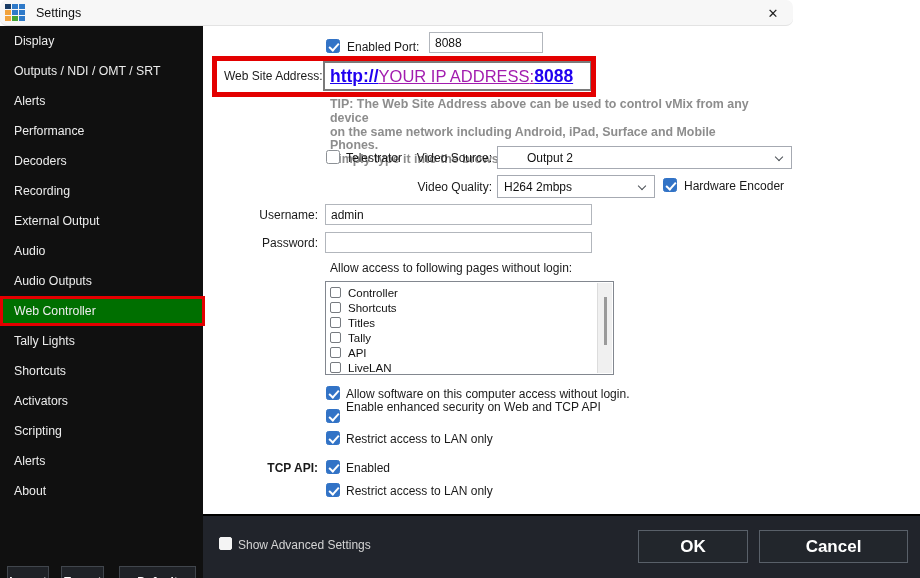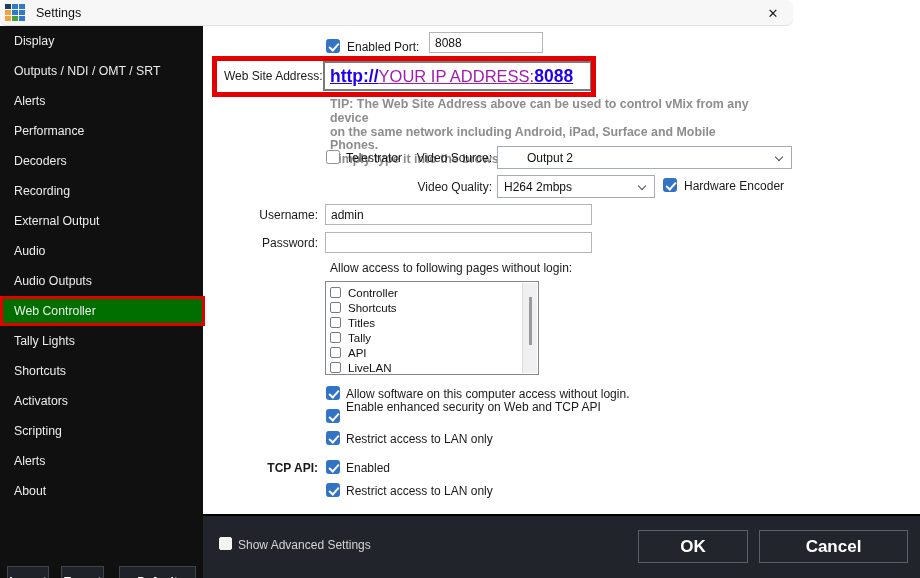--- a/index.html
+++ b/index.html
@@ -41,21 +41,21 @@
   .chev { position:absolute; right:9px; top:7px; width:6px; height:6px; border-right:1.4px solid #4a4f55; border-bottom:1.4px solid #4a4f55; transform:rotate(45deg); }
 
   
   .annotation { position:absolute; border:5px solid #E30000; background:transparent; pointer-events:none; z-index:20; }
   .linkbox { position:absolute; left:323px; top:61px; width:269px; height:30px; border:2px solid #7a7a7a; background:#fff; display:flex; align-items:center; padding-left:5px; white-space:nowrap; cursor:pointer; }
   .lk-b { font-weight:bold; font-size:17.5px; color:#2000F0; text-decoration:underline; }
   .lk-r { font-size:16.5px; color:#a21caf; text-decoration:underline; }
   .tip { position:absolute; left:330px; top:98px; width:420px; font-size:12.4px; line-height:13.8px; font-weight:bold; color:#8d8d8d; white-space:pre-line; }
 
   
-  .listbox { position:absolute; left:325px; top:281px; width:214px; height:94px; border:1px solid #82878f; background:#fff; padding:3px 20px 0 4px; overflow:hidden; }
+  .listbox { position:absolute; left:325px; top:281px; width:289px; height:94px; border:1px solid #82878f; background:#fff; padding:3px 20px 0 4px; overflow:hidden; }
   .lb-row { display:flex; align-items:center; height:15px; font-size:11.5px; color:#111; }
   .lb-scroll { position:absolute; right:1px; top:1px; bottom:1px; width:15px; background:#f0f0f0; border-left:1px solid #dcdcdc; }
   .lb-thumb { position:absolute; left:6px; top:14px; width:3px; height:48px; background:#9a9a9a; }
 
   
   .bottombar { position:absolute; left:202px; top:514px; width:718px; height:64px; background:#21242b; border-top:2px solid #000; z-index:5; }
   .cbx-dark { position:absolute; width:13px; height:13px; background:#f4f4f4; border:1px solid #f4f4f4; border-radius:2px; }
   .adv-lbl { position:absolute; font-size:12px; color:#d4d4d4; }
   .dlg-btn { position:absolute; top:530px; height:33px; background:#22262c; border:1px solid #596069; color:#fff; font-weight:bold; font-size:17px; display:flex; align-items:center; justify-content:center; cursor:pointer; z-index:6; }
 </style>

